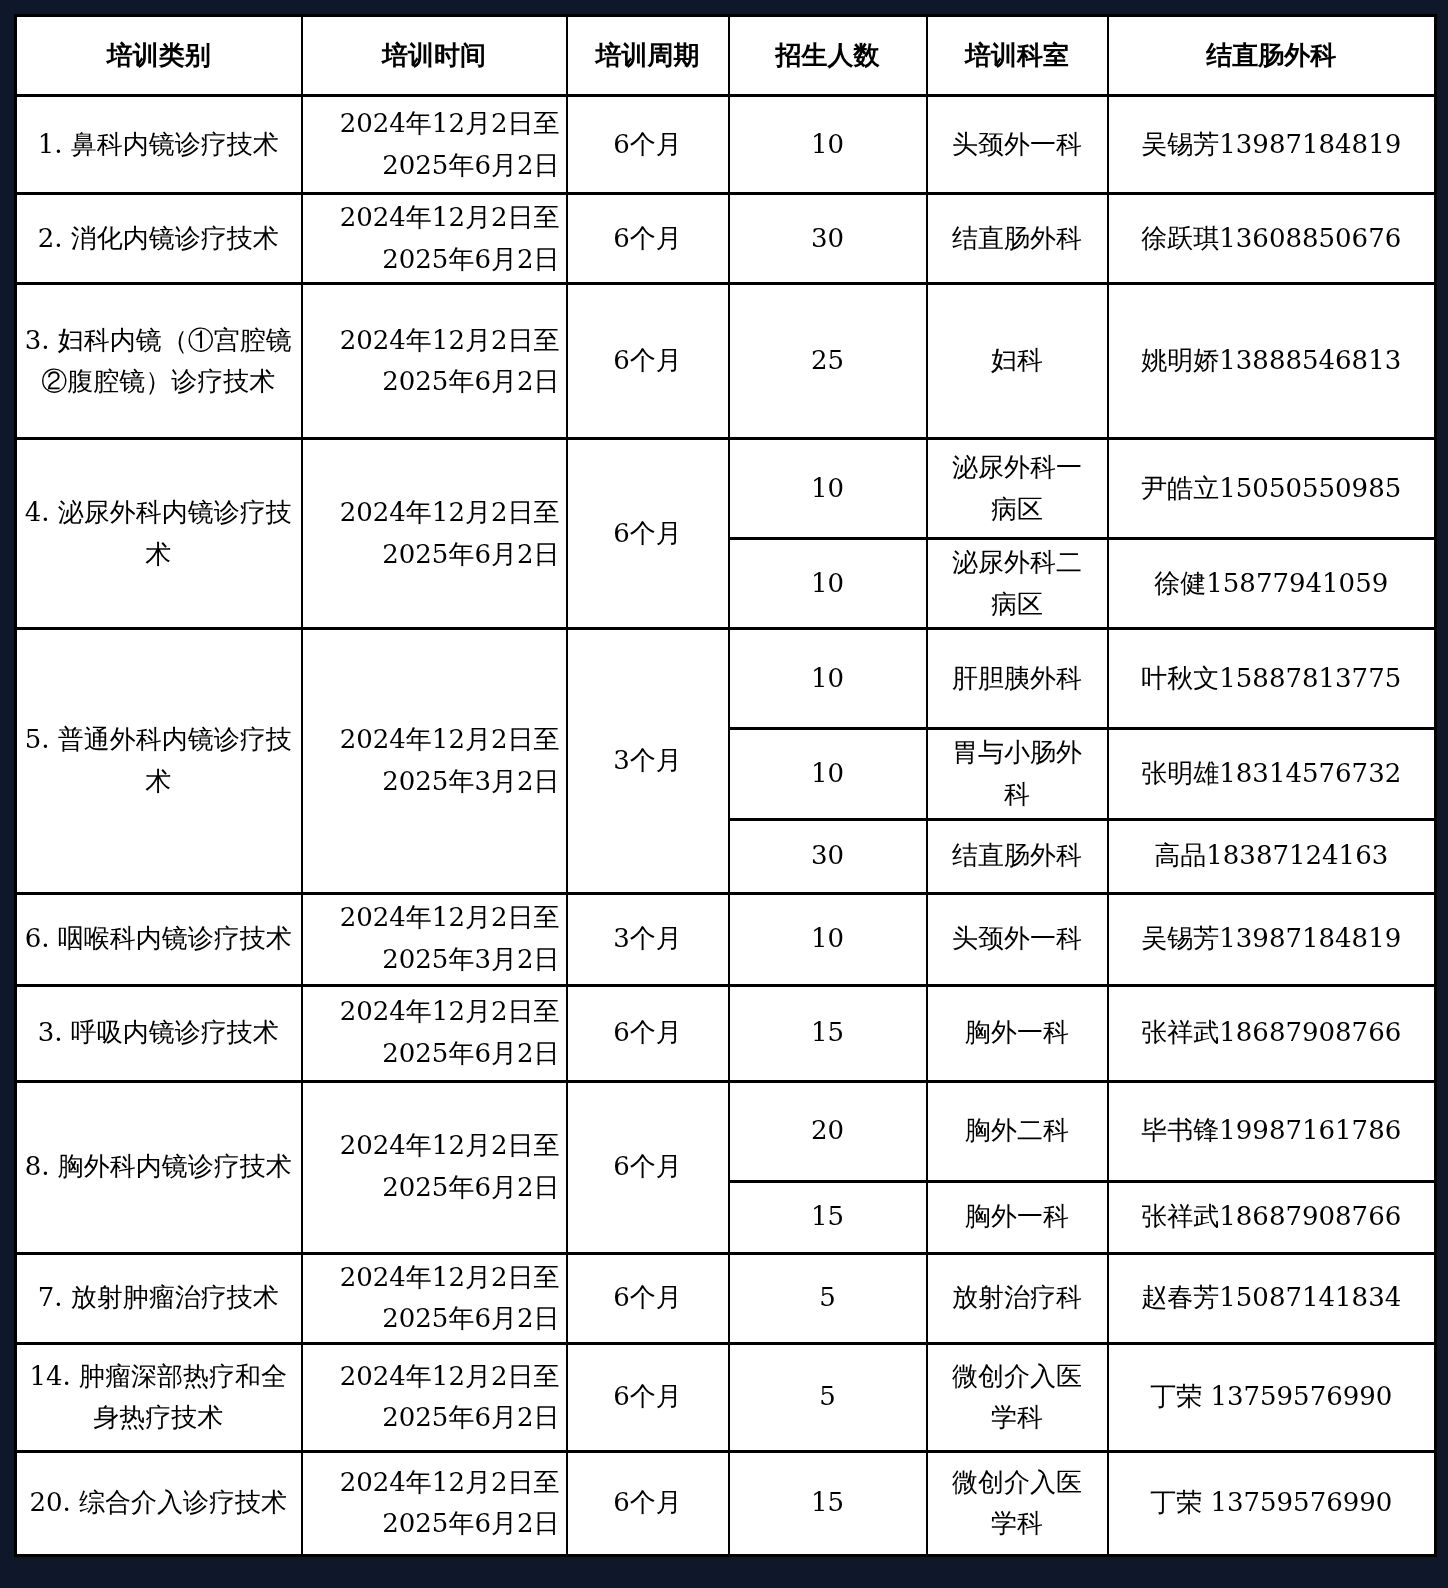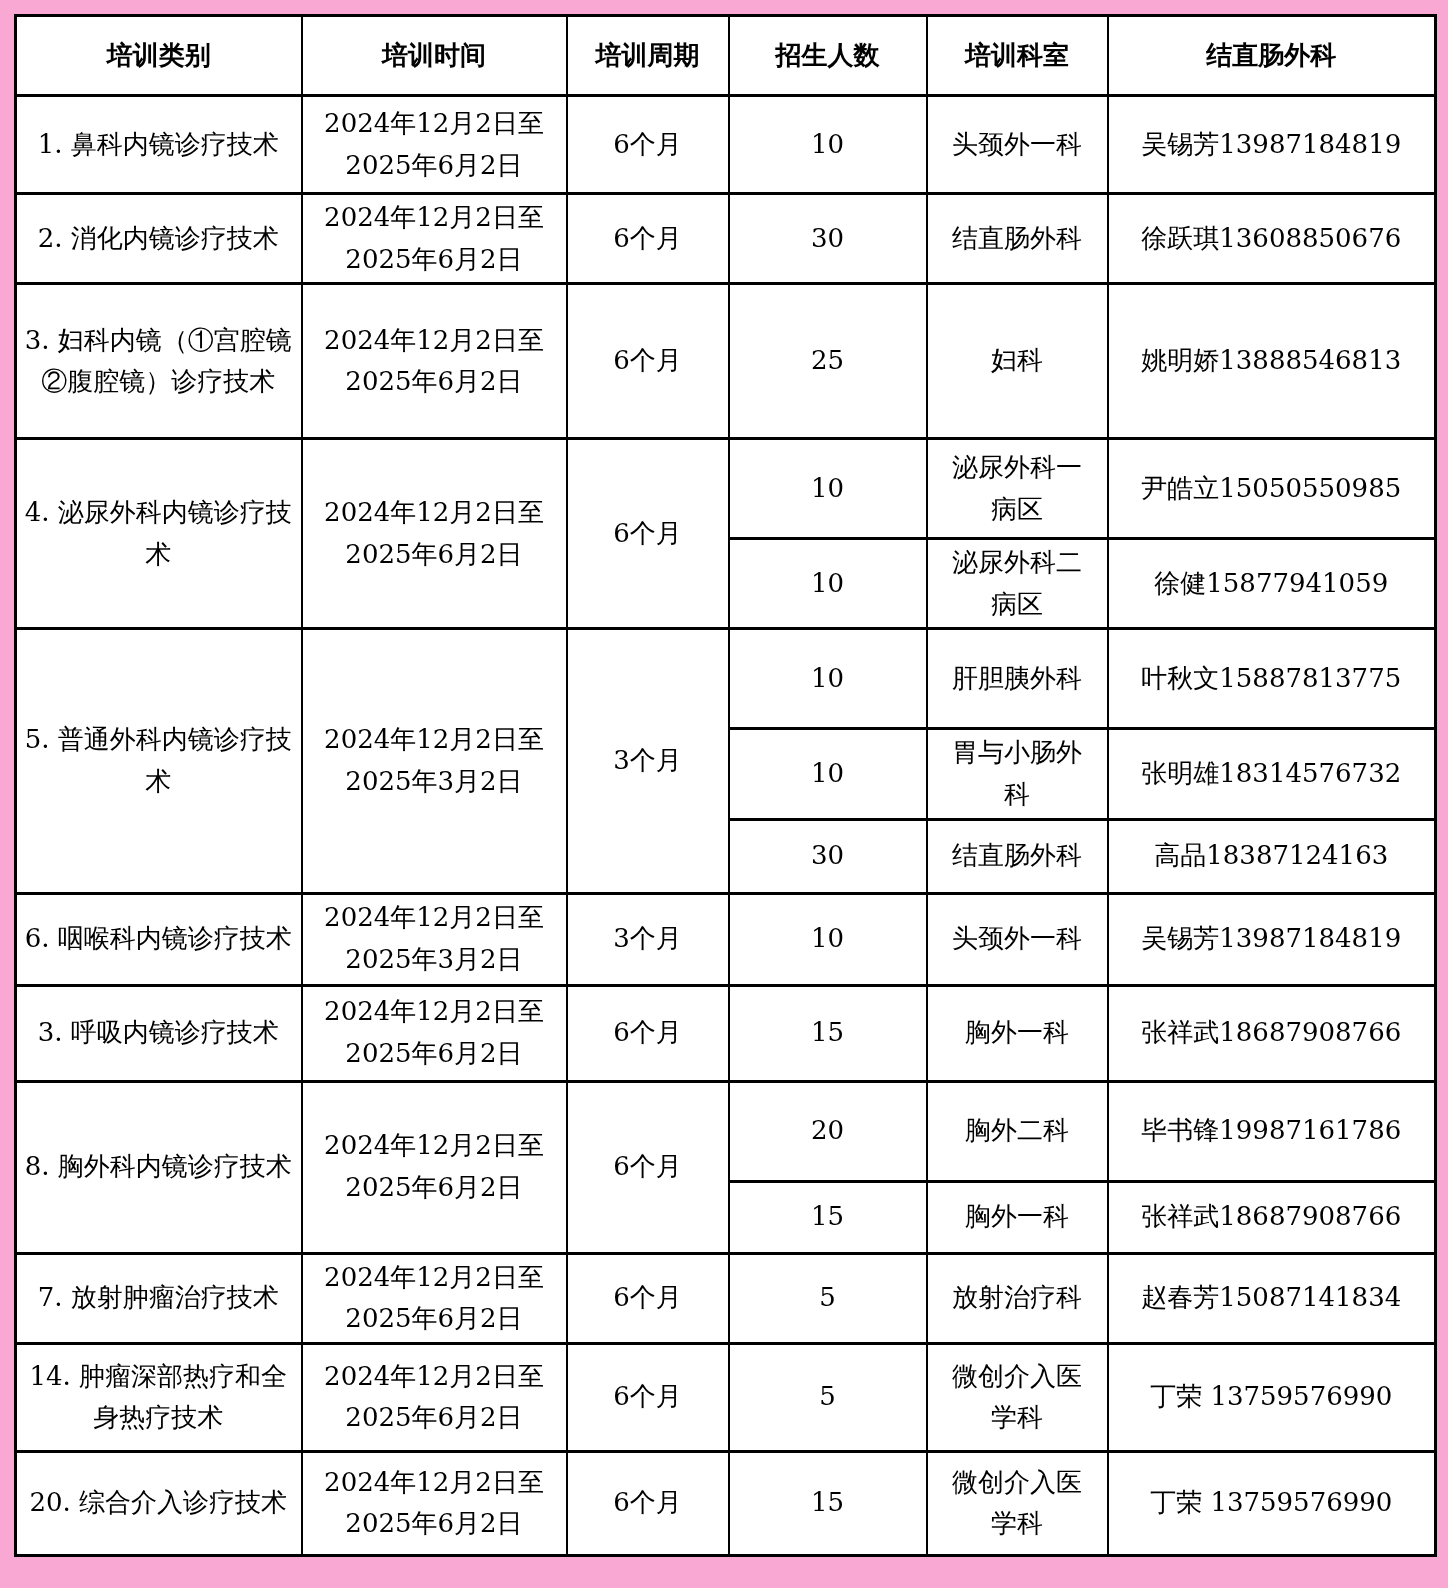--- a/index.html
+++ b/index.html
@@ -1,24 +1,24 @@
 <!DOCTYPE html>
 <html><head>
 <meta charset="utf-8">
 <style>
   html,body{margin:0;padding:0;background:#ffffff;color:#000000;
     font-family:"DejaVu Serif","Liberation Serif",serif;}
-  .page{width:1448px;min-height:1588px;box-sizing:border-box;padding:14px;background:#f9a8d4;}
+  .page{width:1448px;min-height:1588px;box-sizing:border-box;padding:14px;background:#0f172a;}
   table{border-collapse:collapse;table-layout:fixed;width:1420px;border:3px solid #000;}
   th,td{border:2px solid #000;border-top-width:3px;border-bottom-width:3px;
     font-size:26px;line-height:1.6;vertical-align:middle;padding:2px 6px;
     text-align:center;word-break:break-all;overflow:hidden;background:#ffffff;}
   th{font-weight:bold;}
   td.cat{text-align:center;padding:2px 6px 2px 5px;}
-  td.time{white-space:pre-line;}
+  td.time{white-space:pre-line;text-align:right;}
   td.dept{padding:2px 16px;}
 </style>
 </head>
 <body>
 
 <div class="page">
   <table>
     <colgroup>
       <col style="width:286px">
         <col style="width:265px">

